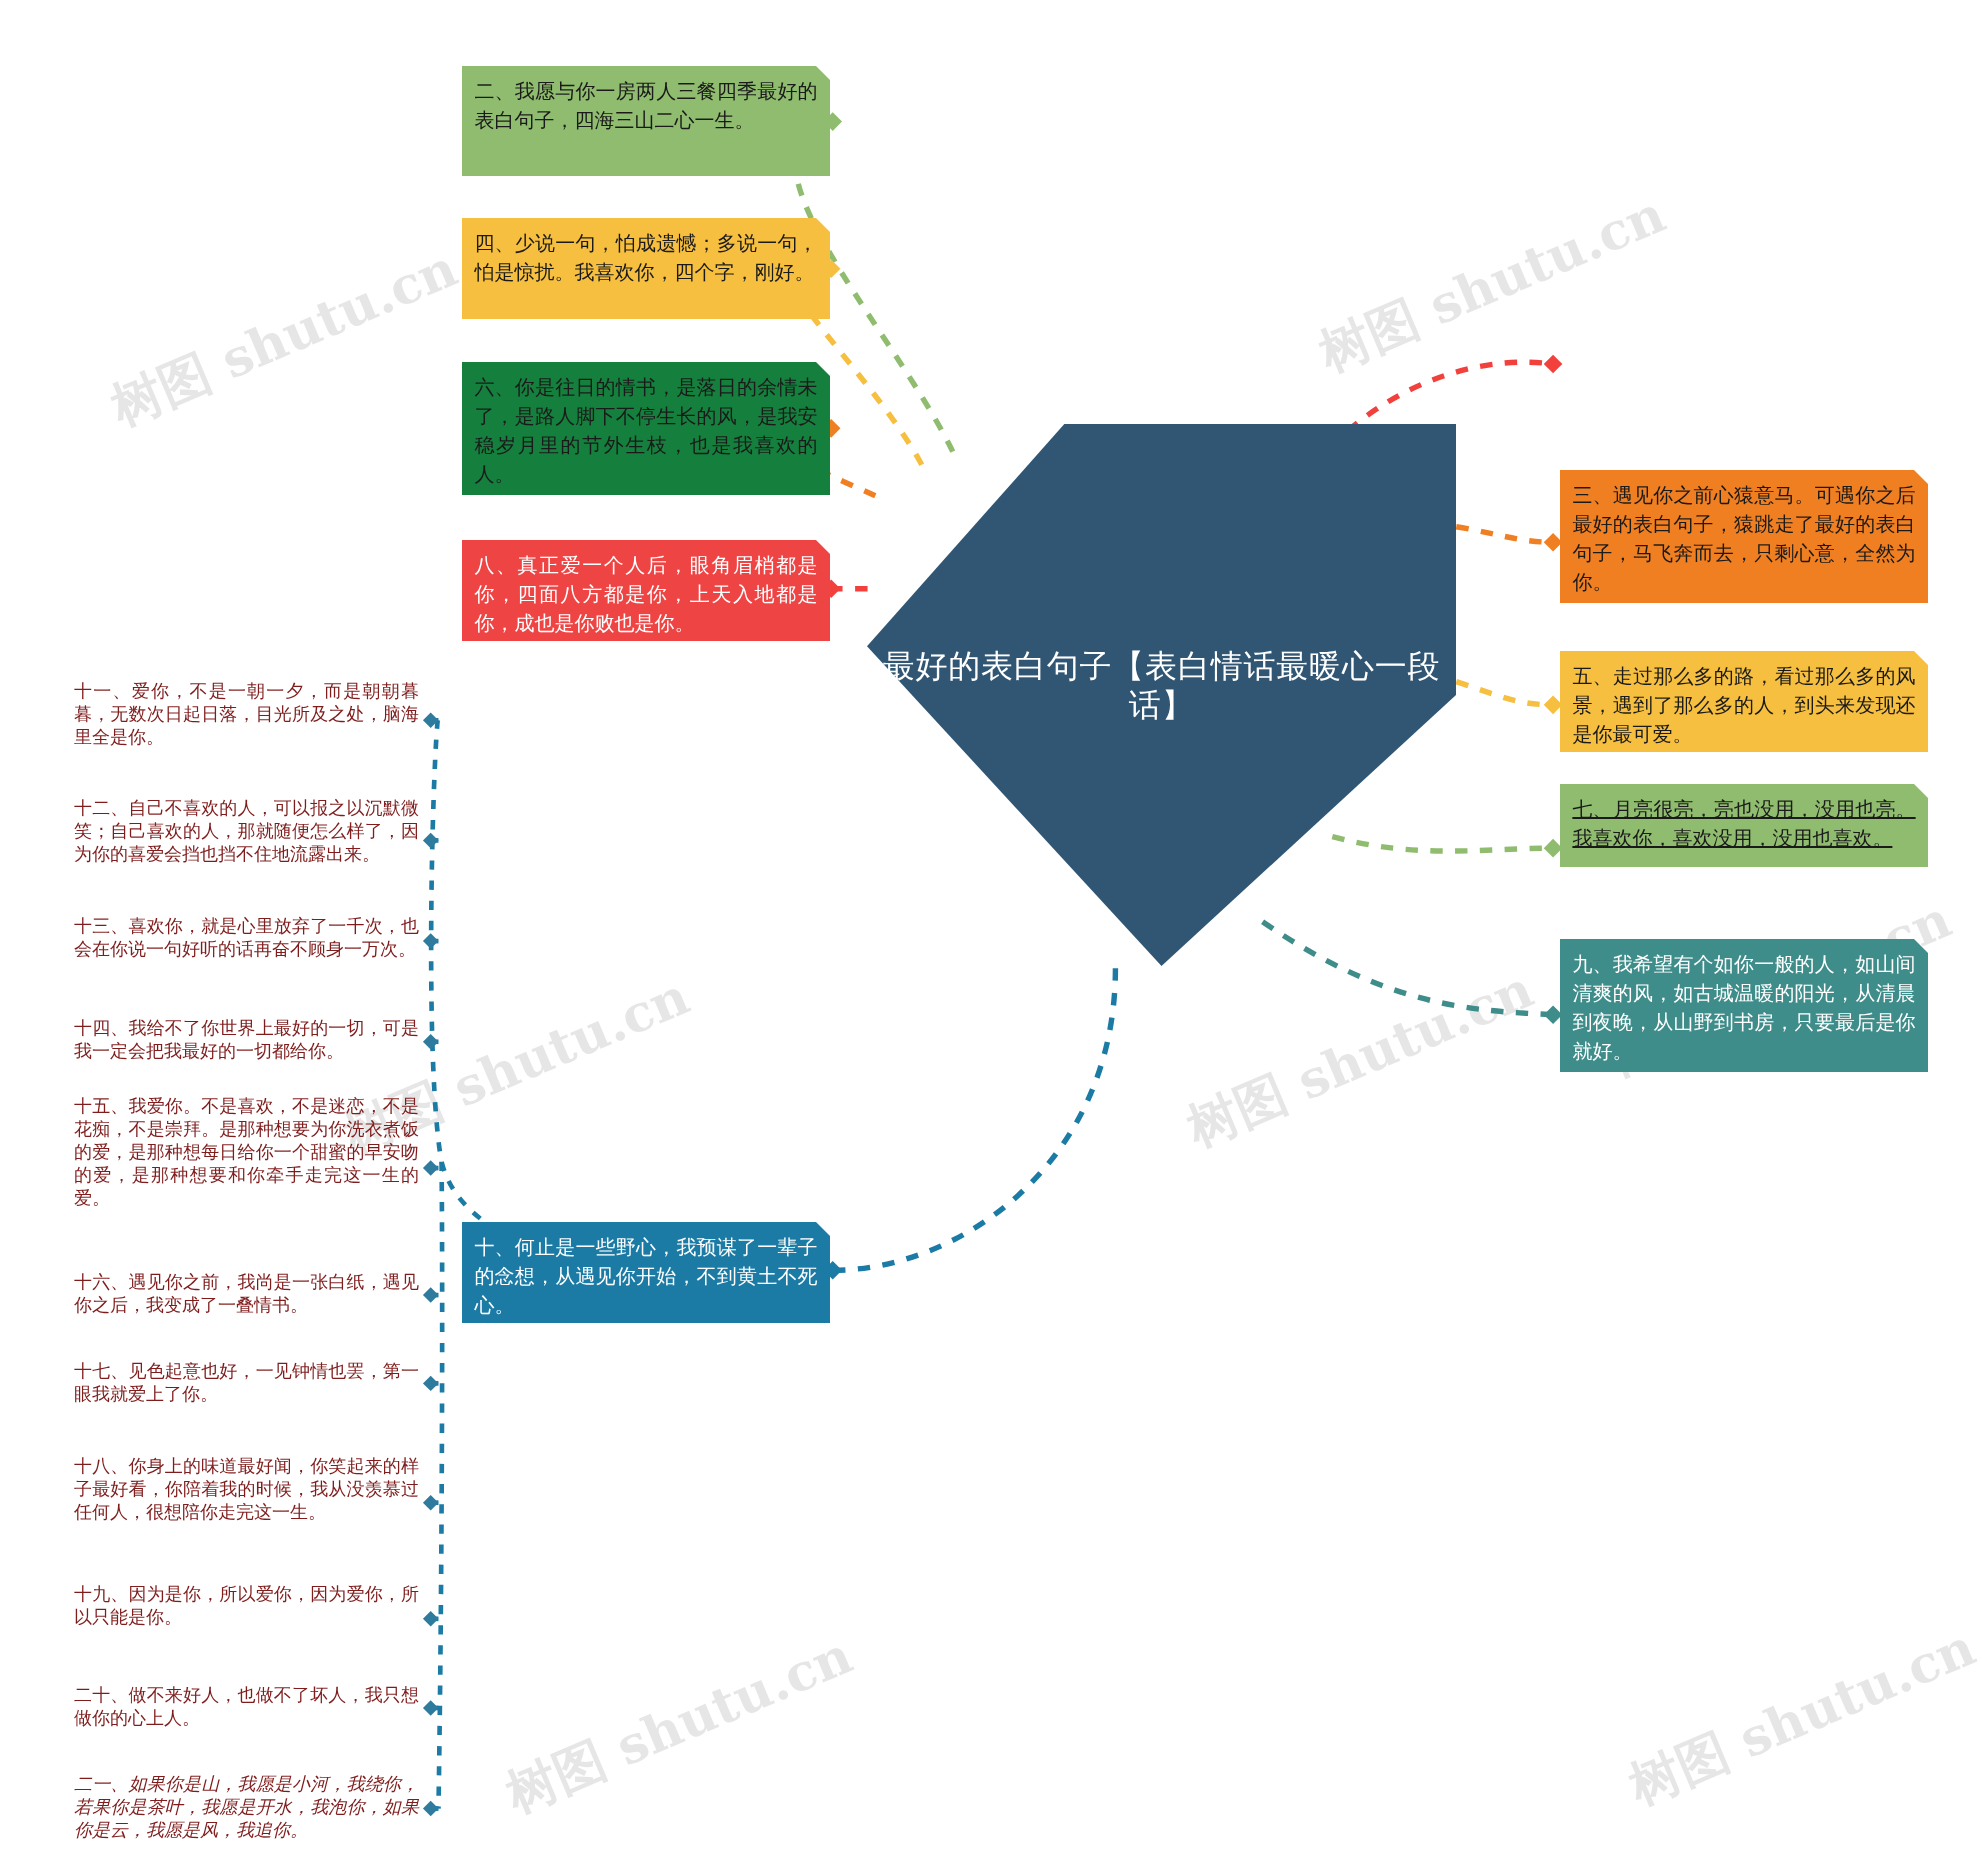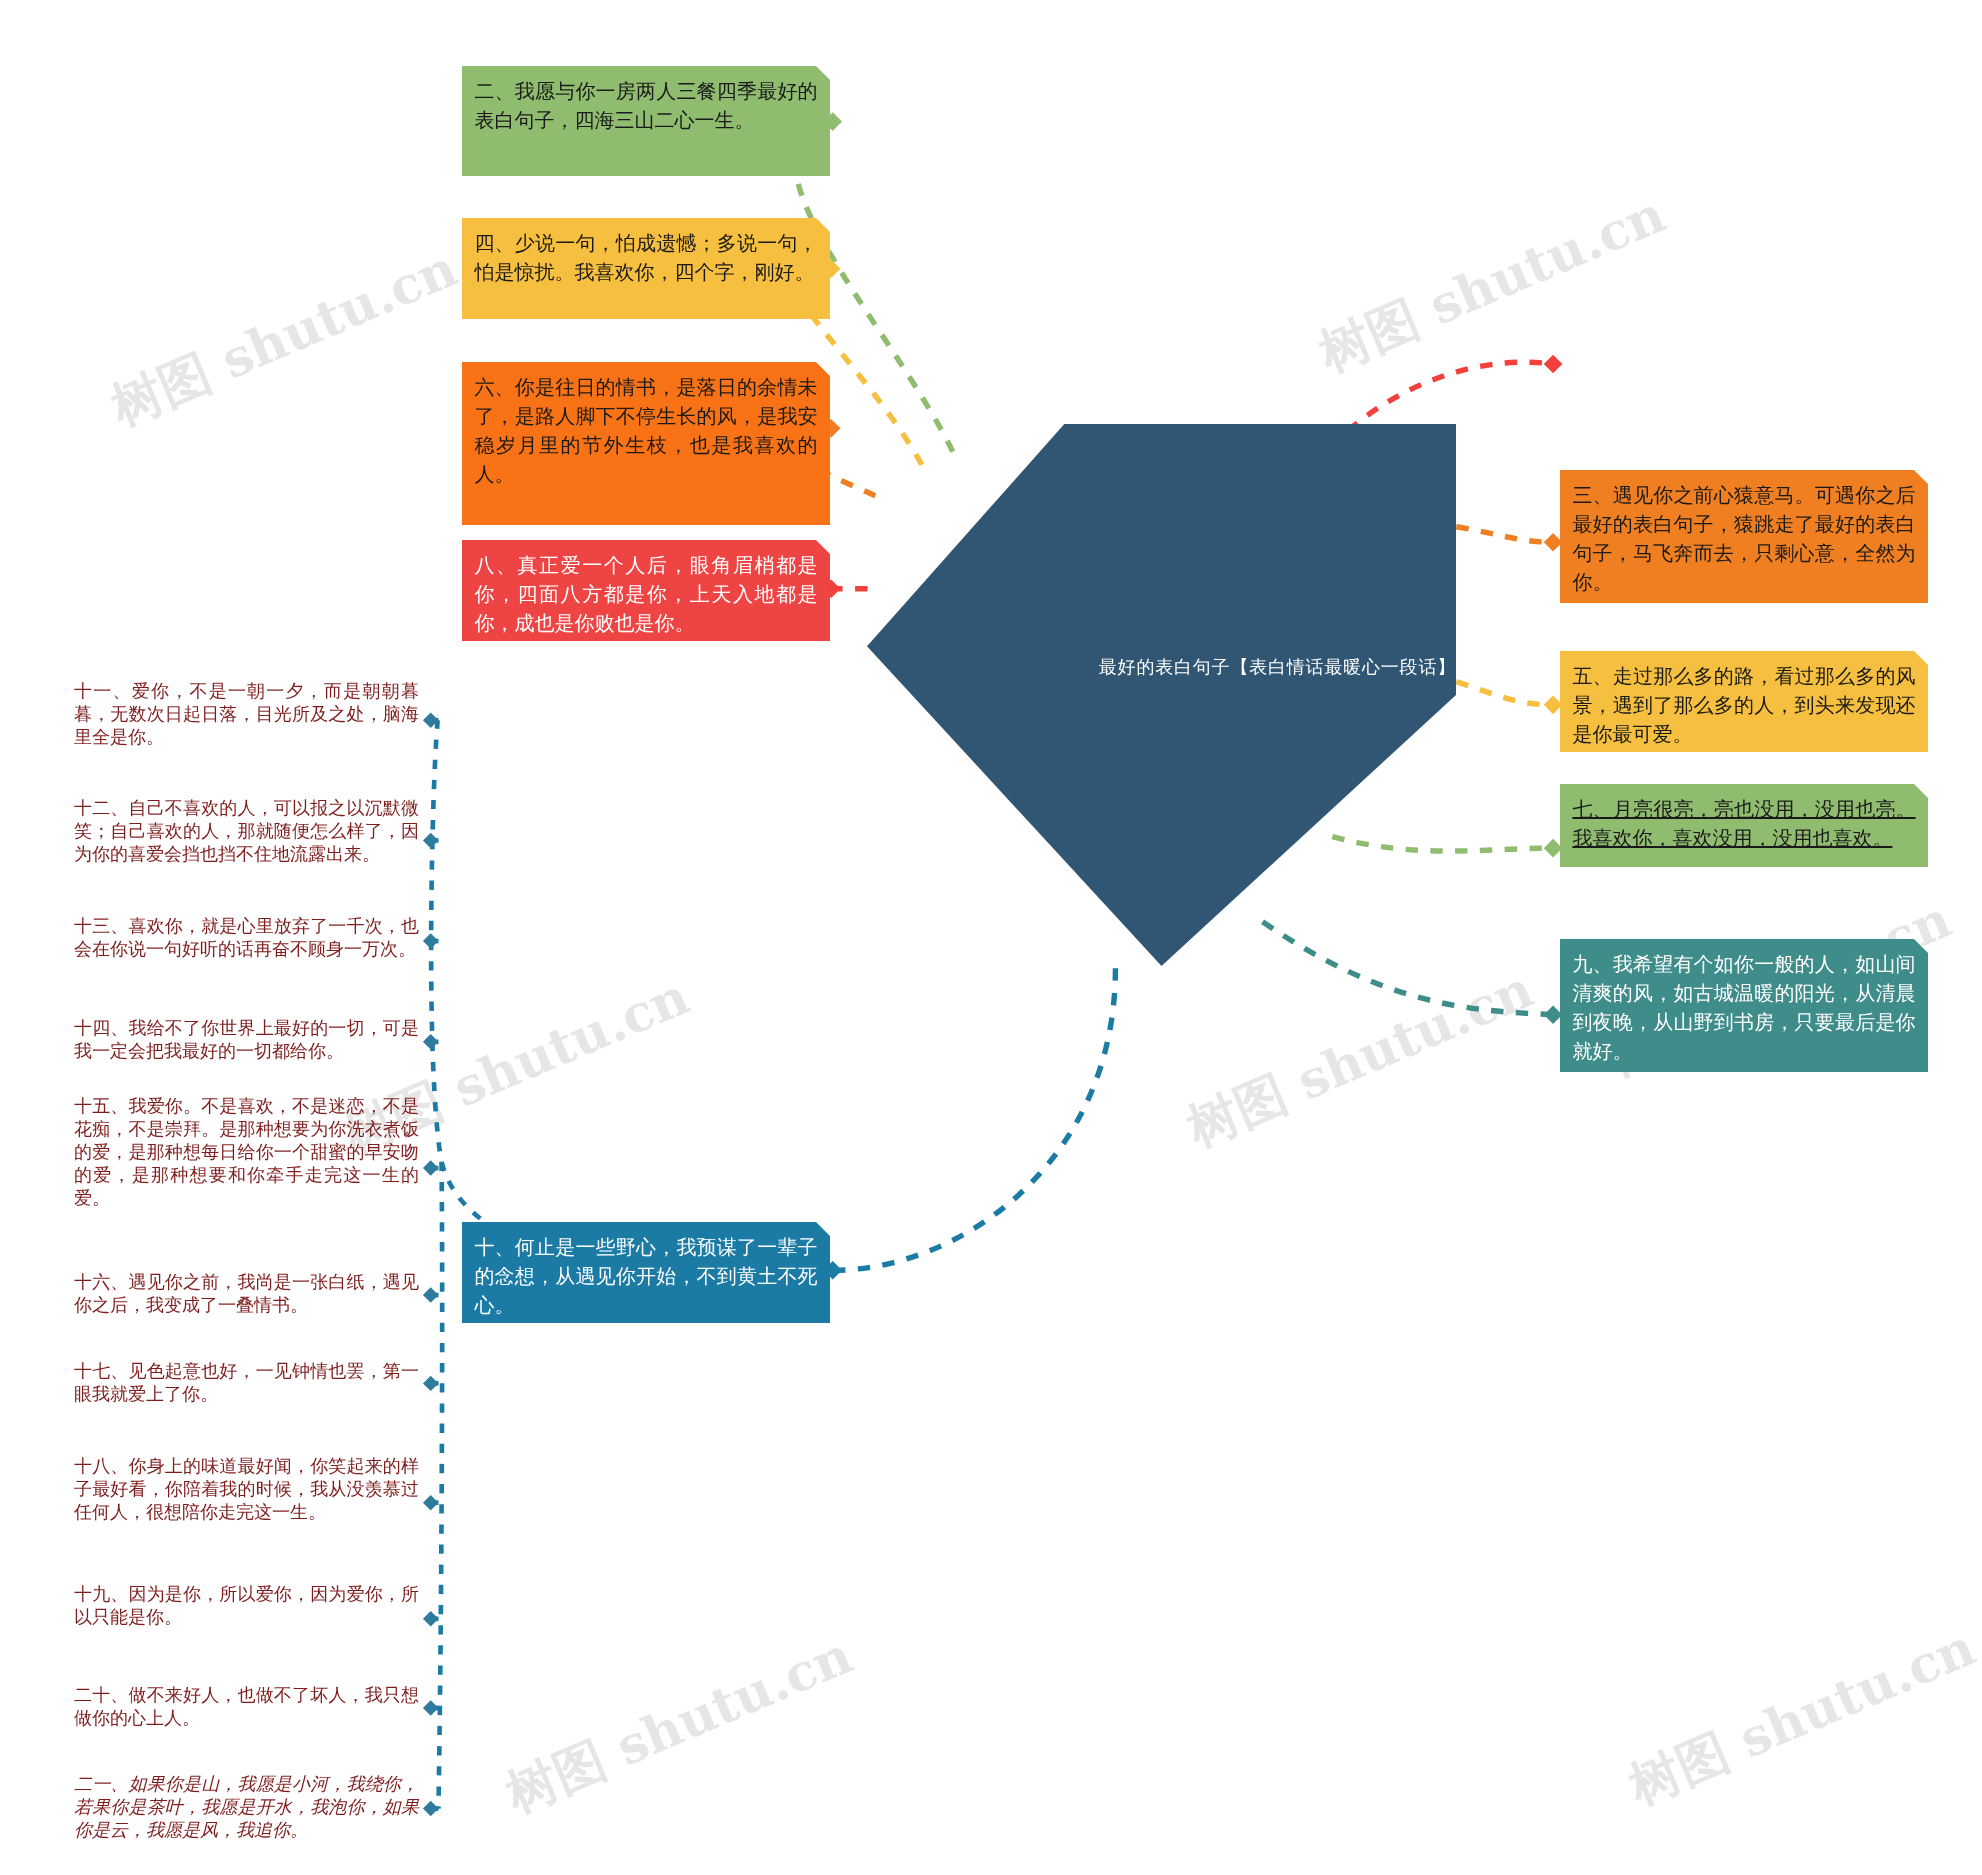--- a/index.html
+++ b/index.html
@@ -11,22 +11,22 @@
       font-family:"DejaVu Serif","Liberation Serif",serif;white-space:nowrap;
       transform-origin:left top;pointer-events:none;user-select:none;}
 
   
   #links{position:absolute;left:0;top:0;width:1983px;height:1876px;pointer-events:none;}
 
   
   #center-node{position:absolute;left:867px;top:424px;width:589px;height:542px;}
   #center-node .poly{width:100%;height:100%;background:#305674;
        clip-path:polygon(33.5% 0%,100% 0%,100% 50%,50% 100%,0% 41%);}
-  #center-title{position:absolute;left:0;right:0;top:223px;text-align:right;
-       color:#ffffff;font-size:18px;line-height:39px;letter-spacing:0.8px;
+  #center-title{position:absolute;left:0;right:0;top:223px;text-align:center;
+       color:#ffffff;font-size:32px;line-height:39px;letter-spacing:0.8px;
        font-family:"DejaVu Sans","Liberation Sans",sans-serif;}
 
   
   .box{position:absolute;padding:11px 12.4px 12.4px 12.4px;font-size:20px;line-height:29px;
        box-sizing:border-box;text-align:justify;
        font-family:"DejaVu Sans","Liberation Sans",sans-serif;}
   .box.dark{color:#1a1a1a;}
   .box.light{color:#ffffff;}
   .clip-tr{clip-path:polygon(0 0, calc(100% - 14px) 0, 100% 14px, 100% 100%, 0 100%);}
 
@@ -108,21 +108,21 @@
 
   <div id="center-node">
     <div class="poly"></div>
     <div id="center-title">最好的表白句子【表白情话最暖心一段话】</div>
   </div>
 
   <div class="box dark clip-tr" style="left:462px;top:66px;width:368px;height:110px;background:#8fbc6e;">二、我愿与你一房两人三餐四季最好的表白句子，四海三山二心一生。</div>
 
   <div class="box dark clip-tr" style="left:462px;top:218px;width:368px;height:101px;background:#f6bf3f;">四、少说一句，怕成遗憾；多说一句，怕是惊扰。我喜欢你，四个字，刚好。</div>
 
-  <div class="box dark clip-tr" style="left:462px;top:362px;width:368px;height:163px;background:#f97316;">六、你是往日的情书，是落日的余情未了，是路人脚下不停生长的风，是我安稳岁月里的节外生枝，也是我喜欢的人。</div>
+  <div class="box dark clip-tr" style="left:462px;top:362px;width:368px;height:133px;background:#15803d;">六、你是往日的情书，是落日的余情未了，是路人脚下不停生长的风，是我安稳岁月里的节外生枝，也是我喜欢的人。</div>
 
   <div class="box light clip-tr" style="left:462px;top:540px;width:368px;height:101px;background:#ef4444;">八、真正爱一个人后，眼角眉梢都是你，四面八方都是你，上天入地都是你，成也是你败也是你。</div>
 
   <div class="box light clip-tr" style="left:462px;top:1222px;width:368px;height:101px;background:#1b7ba5;">十、何止是一些野心，我预谋了一辈子的念想，从遇见你开始，不到黄土不死心。</div>
 
 
   <div class="box dark clip-tr" style="left:1560px;top:470px;width:368px;height:133px;background:#f07f22;">三、遇见你之前心猿意马。可遇你之后最好的表白句子，猿跳走了最好的表白句子，马飞奔而去，只剩心意，全然为你。</div>
 
   <div class="box dark clip-tr" style="left:1560px;top:651px;width:368px;height:101px;background:#f6bf3f;">五、走过那么多的路，看过那么多的风景，遇到了那么多的人，到头来发现还是你最可爱。</div>
 

